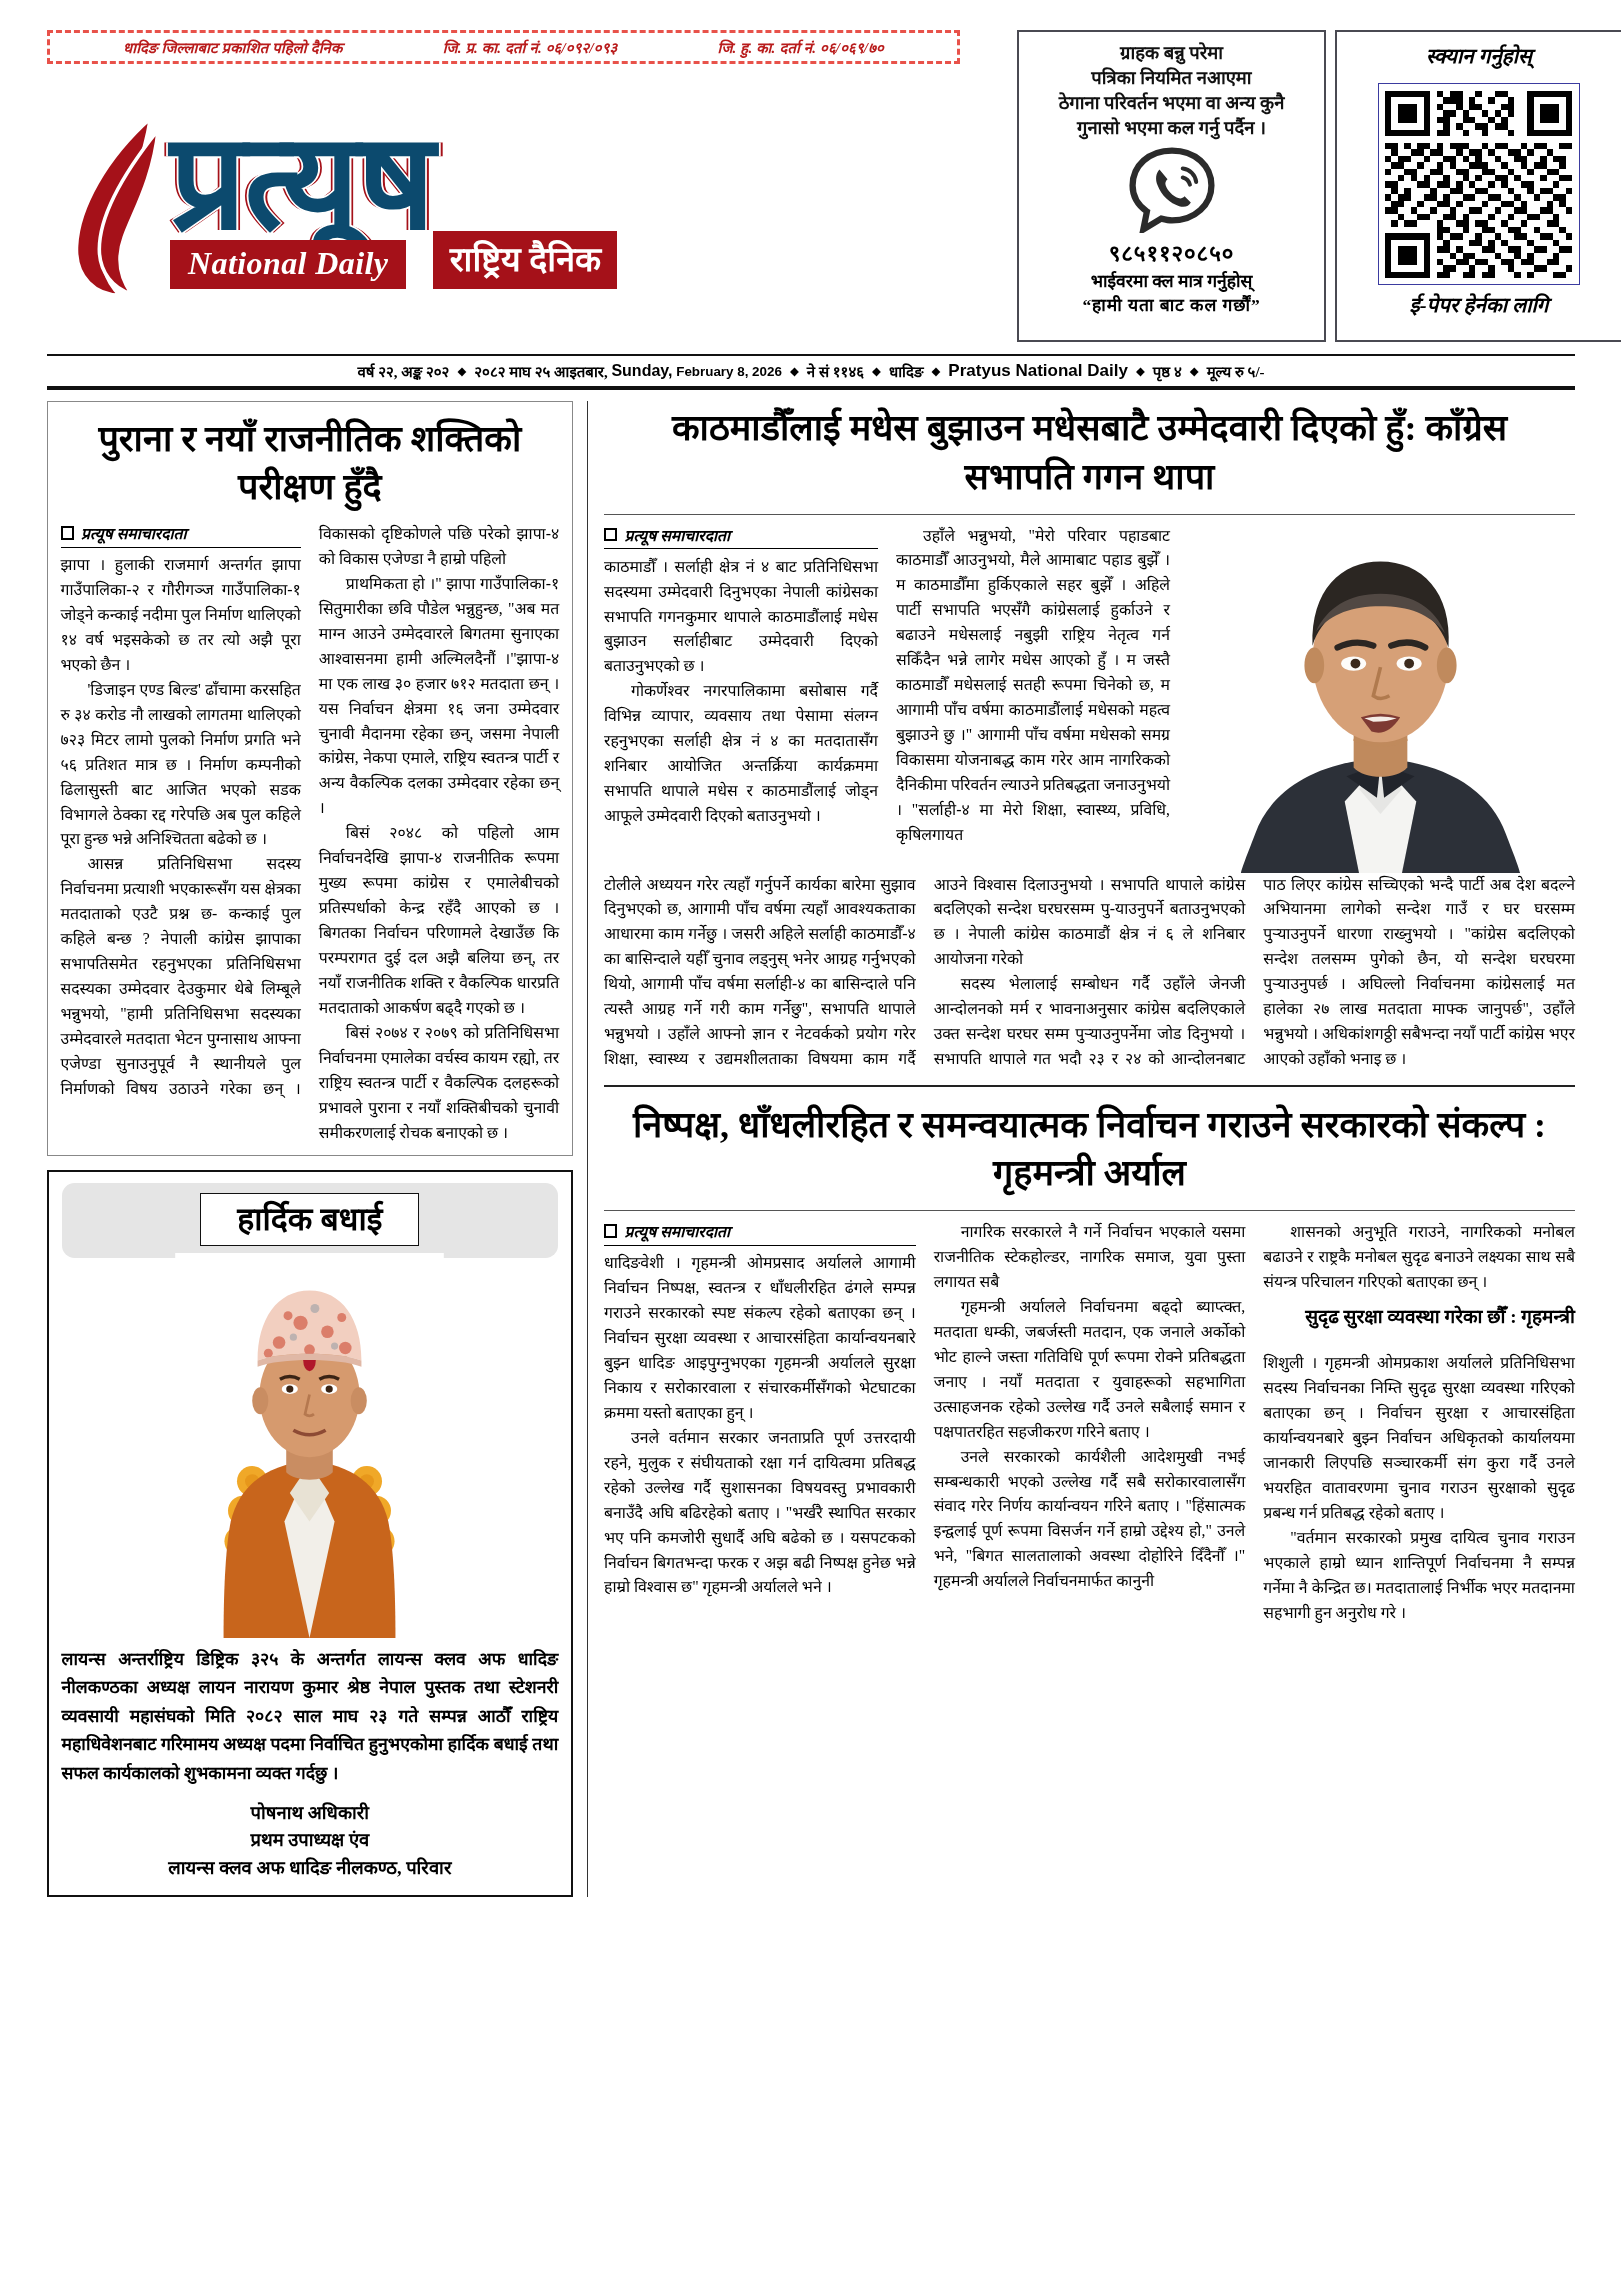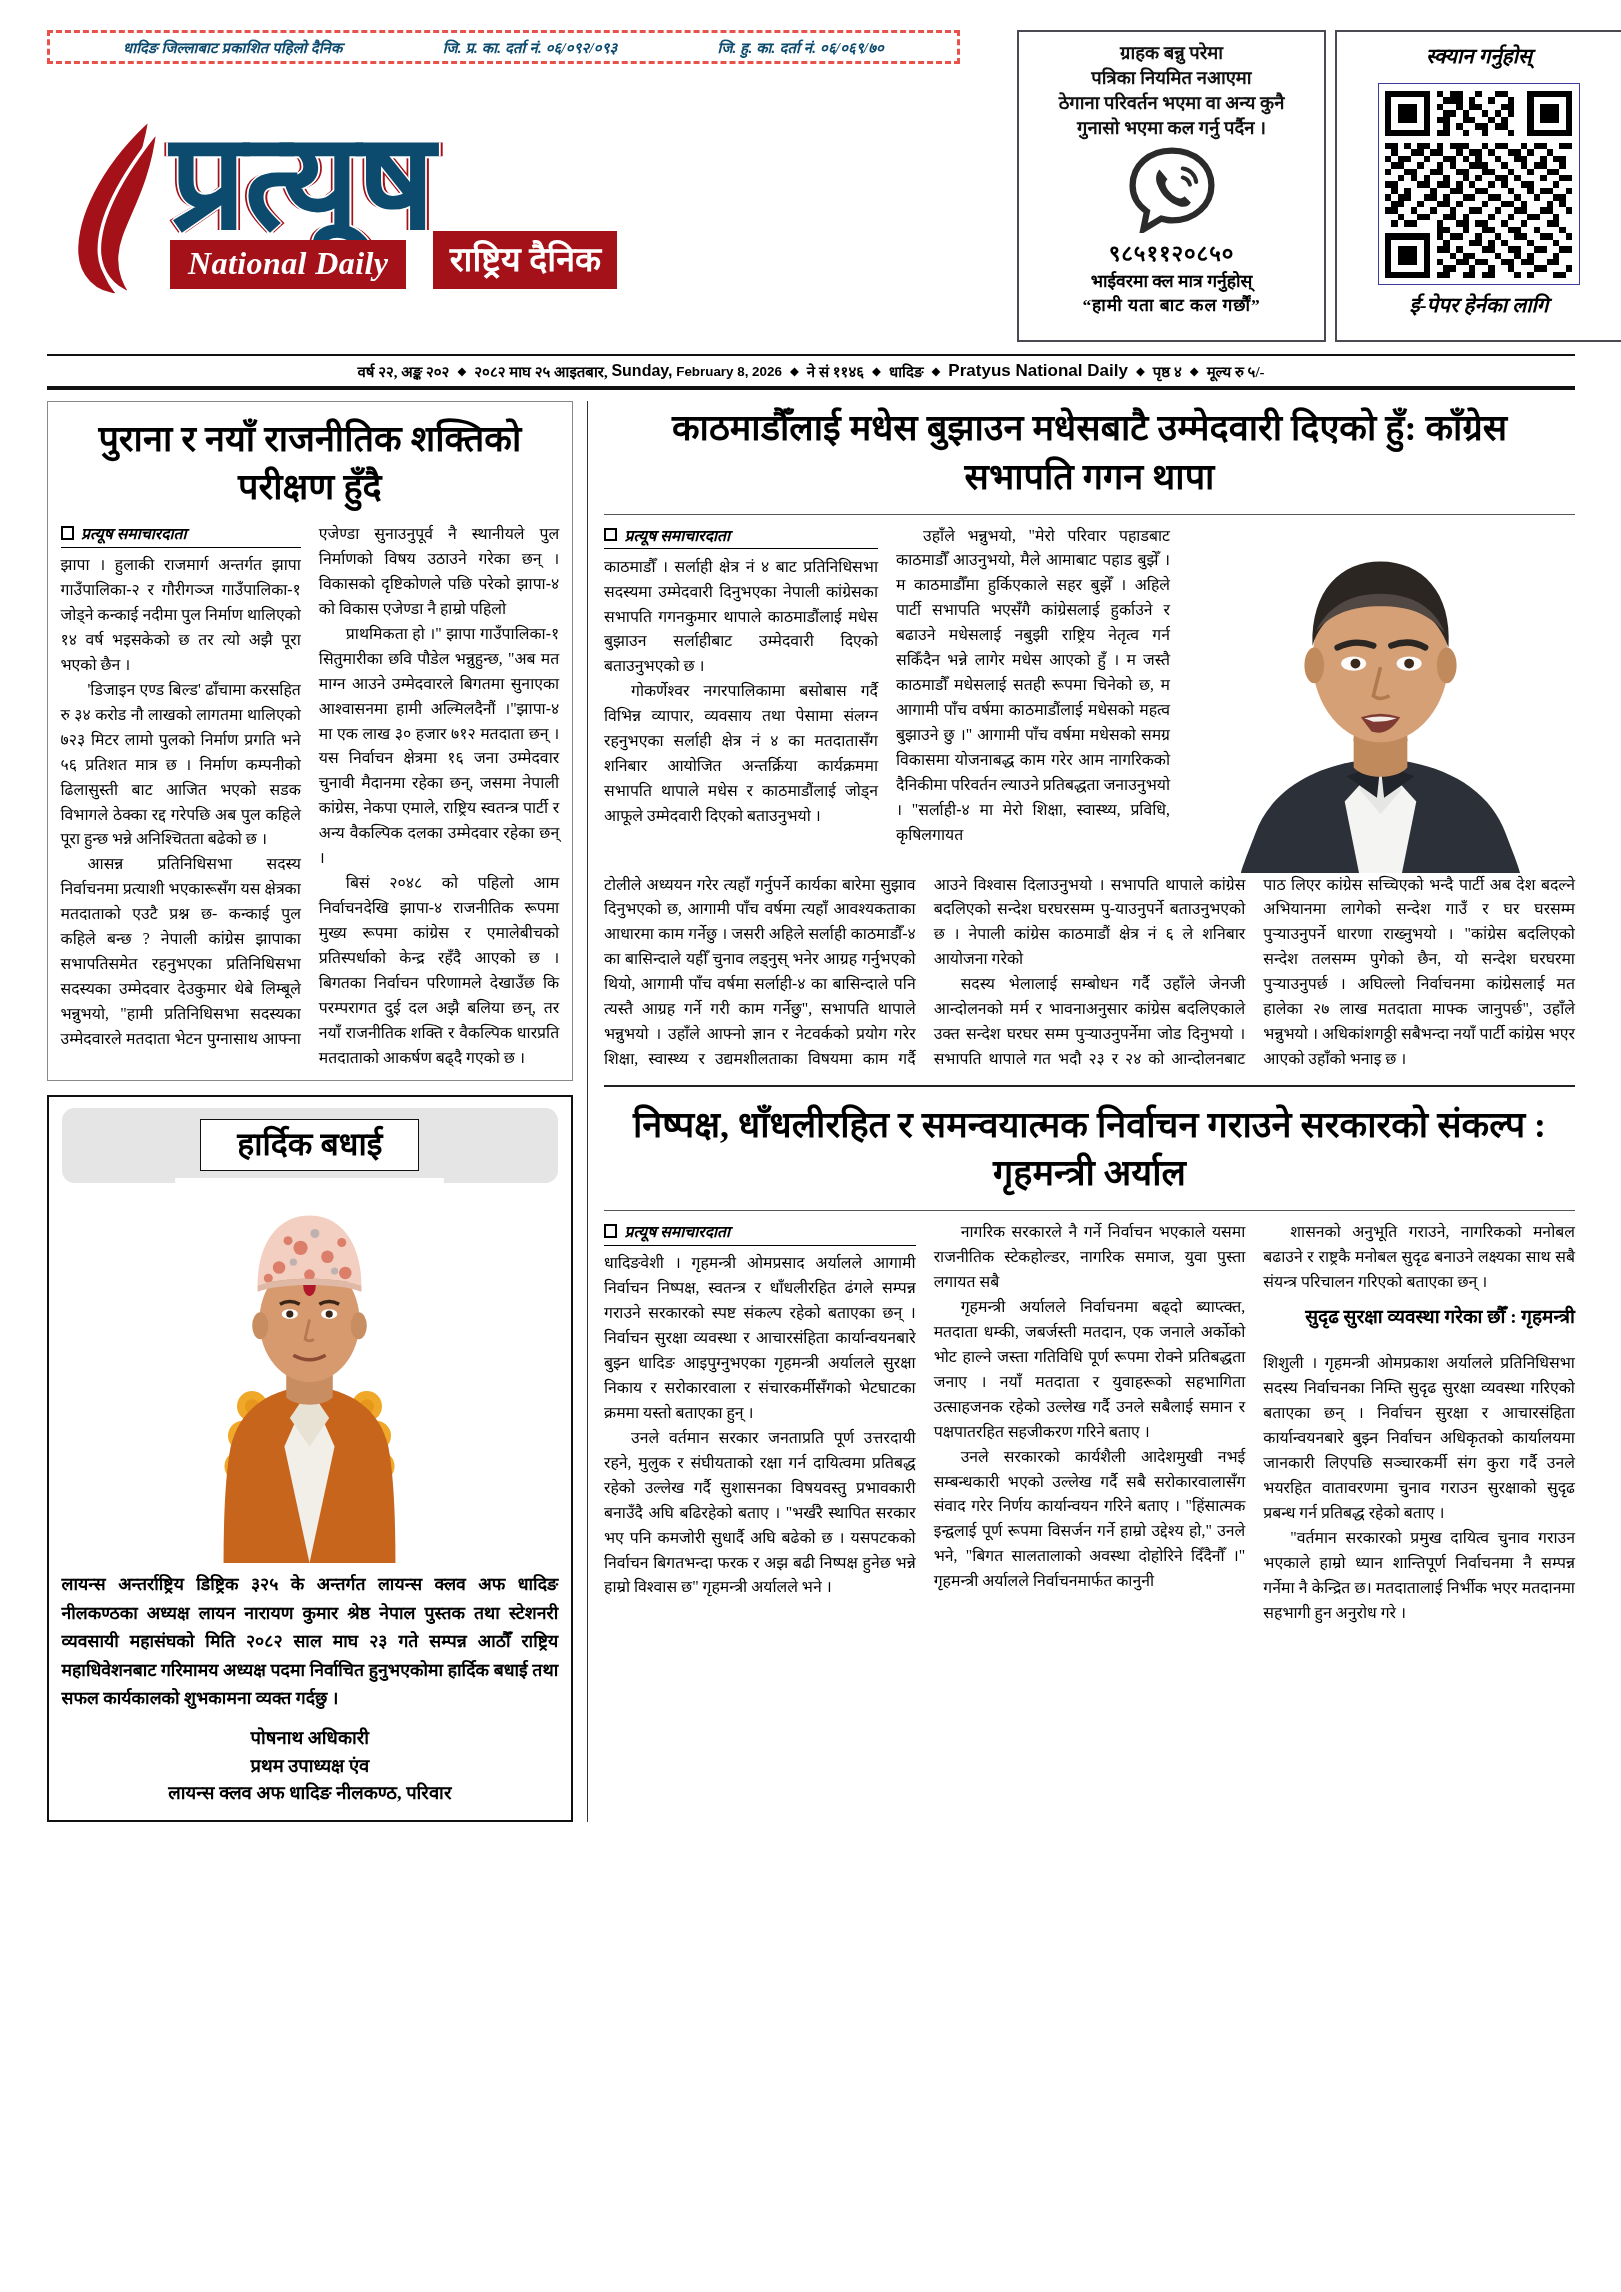--- a/index.html
+++ b/index.html
@@ -33,21 +33,21 @@
   .reg-band {
     border: 3.6px dashed #e8524a;
     height: 34px;
     display: flex;
     align-items: center;
     justify-content: space-around;
     padding: 0 23px;
     margin: 10.7px 0 5.4px 0;
   }
   .reg-band span {
-    color: #0c4a6e;
+    color: #b91c1c;
     font-size: 14.8px;
     font-style: italic;
     font-weight: 700;
     font-family: "Liberation Serif", serif;
     white-space: nowrap;
     letter-spacing: 0.2px;
   }
 
   
   .logo-wrap {
@@ -583,20 +583,21 @@
           <div class="byline">
             <div class="byline-sq"></div>
             <div class="byline-txt">प्रत्यूष समाचारदाता</div>
           </div>
           <p class="first">झापा । हुलाकी राजमार्ग अन्तर्गत झापा गाउँपालिका-२ र गौरीगञ्ज गाउँपालिका-१ जोड्ने कन्काई नदीमा पुल निर्माण थालिएको १४ वर्ष भइसकेको छ तर त्यो अझै पूरा भएको छैन ।</p>
           <p>'डिजाइन एण्ड बिल्ड' ढाँचामा करसहित रु ३४ करोड नौ लाखको लागतमा थालिएको ७२३ मिटर लामो पुलको निर्माण प्रगति भने ५६ प्रतिशत मात्र छ । निर्माण कम्पनीको ढिलासुस्ती बाट आजित भएको सडक विभागले ठेक्का रद्द गरेपछि अब पुल कहिले पूरा हुन्छ भन्ने अनिश्चितता बढेको छ ।</p>
           <p>आसन्न प्रतिनिधिसभा सदस्य निर्वाचनमा प्रत्याशी भएकारूसँग यस क्षेत्रका मतदाताको एउटै प्रश्न छ- कन्काई पुल कहिले बन्छ ? नेपाली कांग्रेस झापाका सभापतिसमेत रहनुभएका प्रतिनिधिसभा सदस्यका उम्मेदवार देउकुमार थेबे लिम्बूले भन्नुभयो, "हामी प्रतिनिधिसभा सदस्यका उम्मेदवारले मतदाता भेटन पुग्नासाथ आफ्ना एजेण्डा सुनाउनुपूर्व नै स्थानीयले पुल निर्माणको विषय उठाउने गरेका छन् । विकासको दृष्टिकोणले पछि परेको झापा-४ को विकास एजेण्डा नै हाम्रो पहिलो</p>
           <p></p>
           <p>प्राथमिकता हो ।" झापा गाउँपालिका-१ सितुमारीका छवि पौडेल भन्नुहुन्छ, "अब मत माग्न आउने उम्मेदवारले बिगतमा सुनाएका आश्वासनमा हामी अल्मिलदैनौं ।"झापा-४ मा एक लाख ३० हजार ७१२ मतदाता छन् । यस निर्वाचन क्षेत्रमा १६ जना उम्मेदवार चुनावी मैदानमा रहेका छन्, जसमा नेपाली कांग्रेस, नेकपा एमाले, राष्ट्रिय स्वतन्त्र पार्टी र अन्य वैकल्पिक दलका उम्मेदवार रहेका छन् ।</p>
           <p>बिसं २०४८ को पहिलो आम निर्वाचनदेखि झापा-४ राजनीतिक रूपमा मुख्य रूपमा कांग्रेस र एमालेबीचको प्रतिस्पर्धाको केन्द्र रहँदै आएको छ । बिगतका निर्वाचन परिणामले देखाउँछ कि परम्परागत दुई दल अझै बलिया छन्, तर नयाँ राजनीतिक शक्ति र वैकल्पिक धारप्रति मतदाताको आकर्षण बढ्दै गएको छ ।</p>
+          <p>बिसं २०७४ र २०७९ को प्रतिनिधिसभा निर्वाचनमा एमालेका वर्चस्व कायम रह्यो, तर राष्ट्रिय स्वतन्त्र पार्टी र वैकल्पिक दलहरूको प्रभावले पुराना र नयाँ शक्तिबीचको चुनावी समीकरणलाई रोचक बनाएको छ ।</p>
         </div>
       </div>
 
       <div class="ad-box">
         <div class="ad-ribbon">
           <div class="ad-ribbon-inner">हार्दिक बधाई</div>
         </div>
 
         <div class="ad-photo">
           <svg viewBox="0 0 300 430" xmlns="http://www.w3.org/2000/svg">

